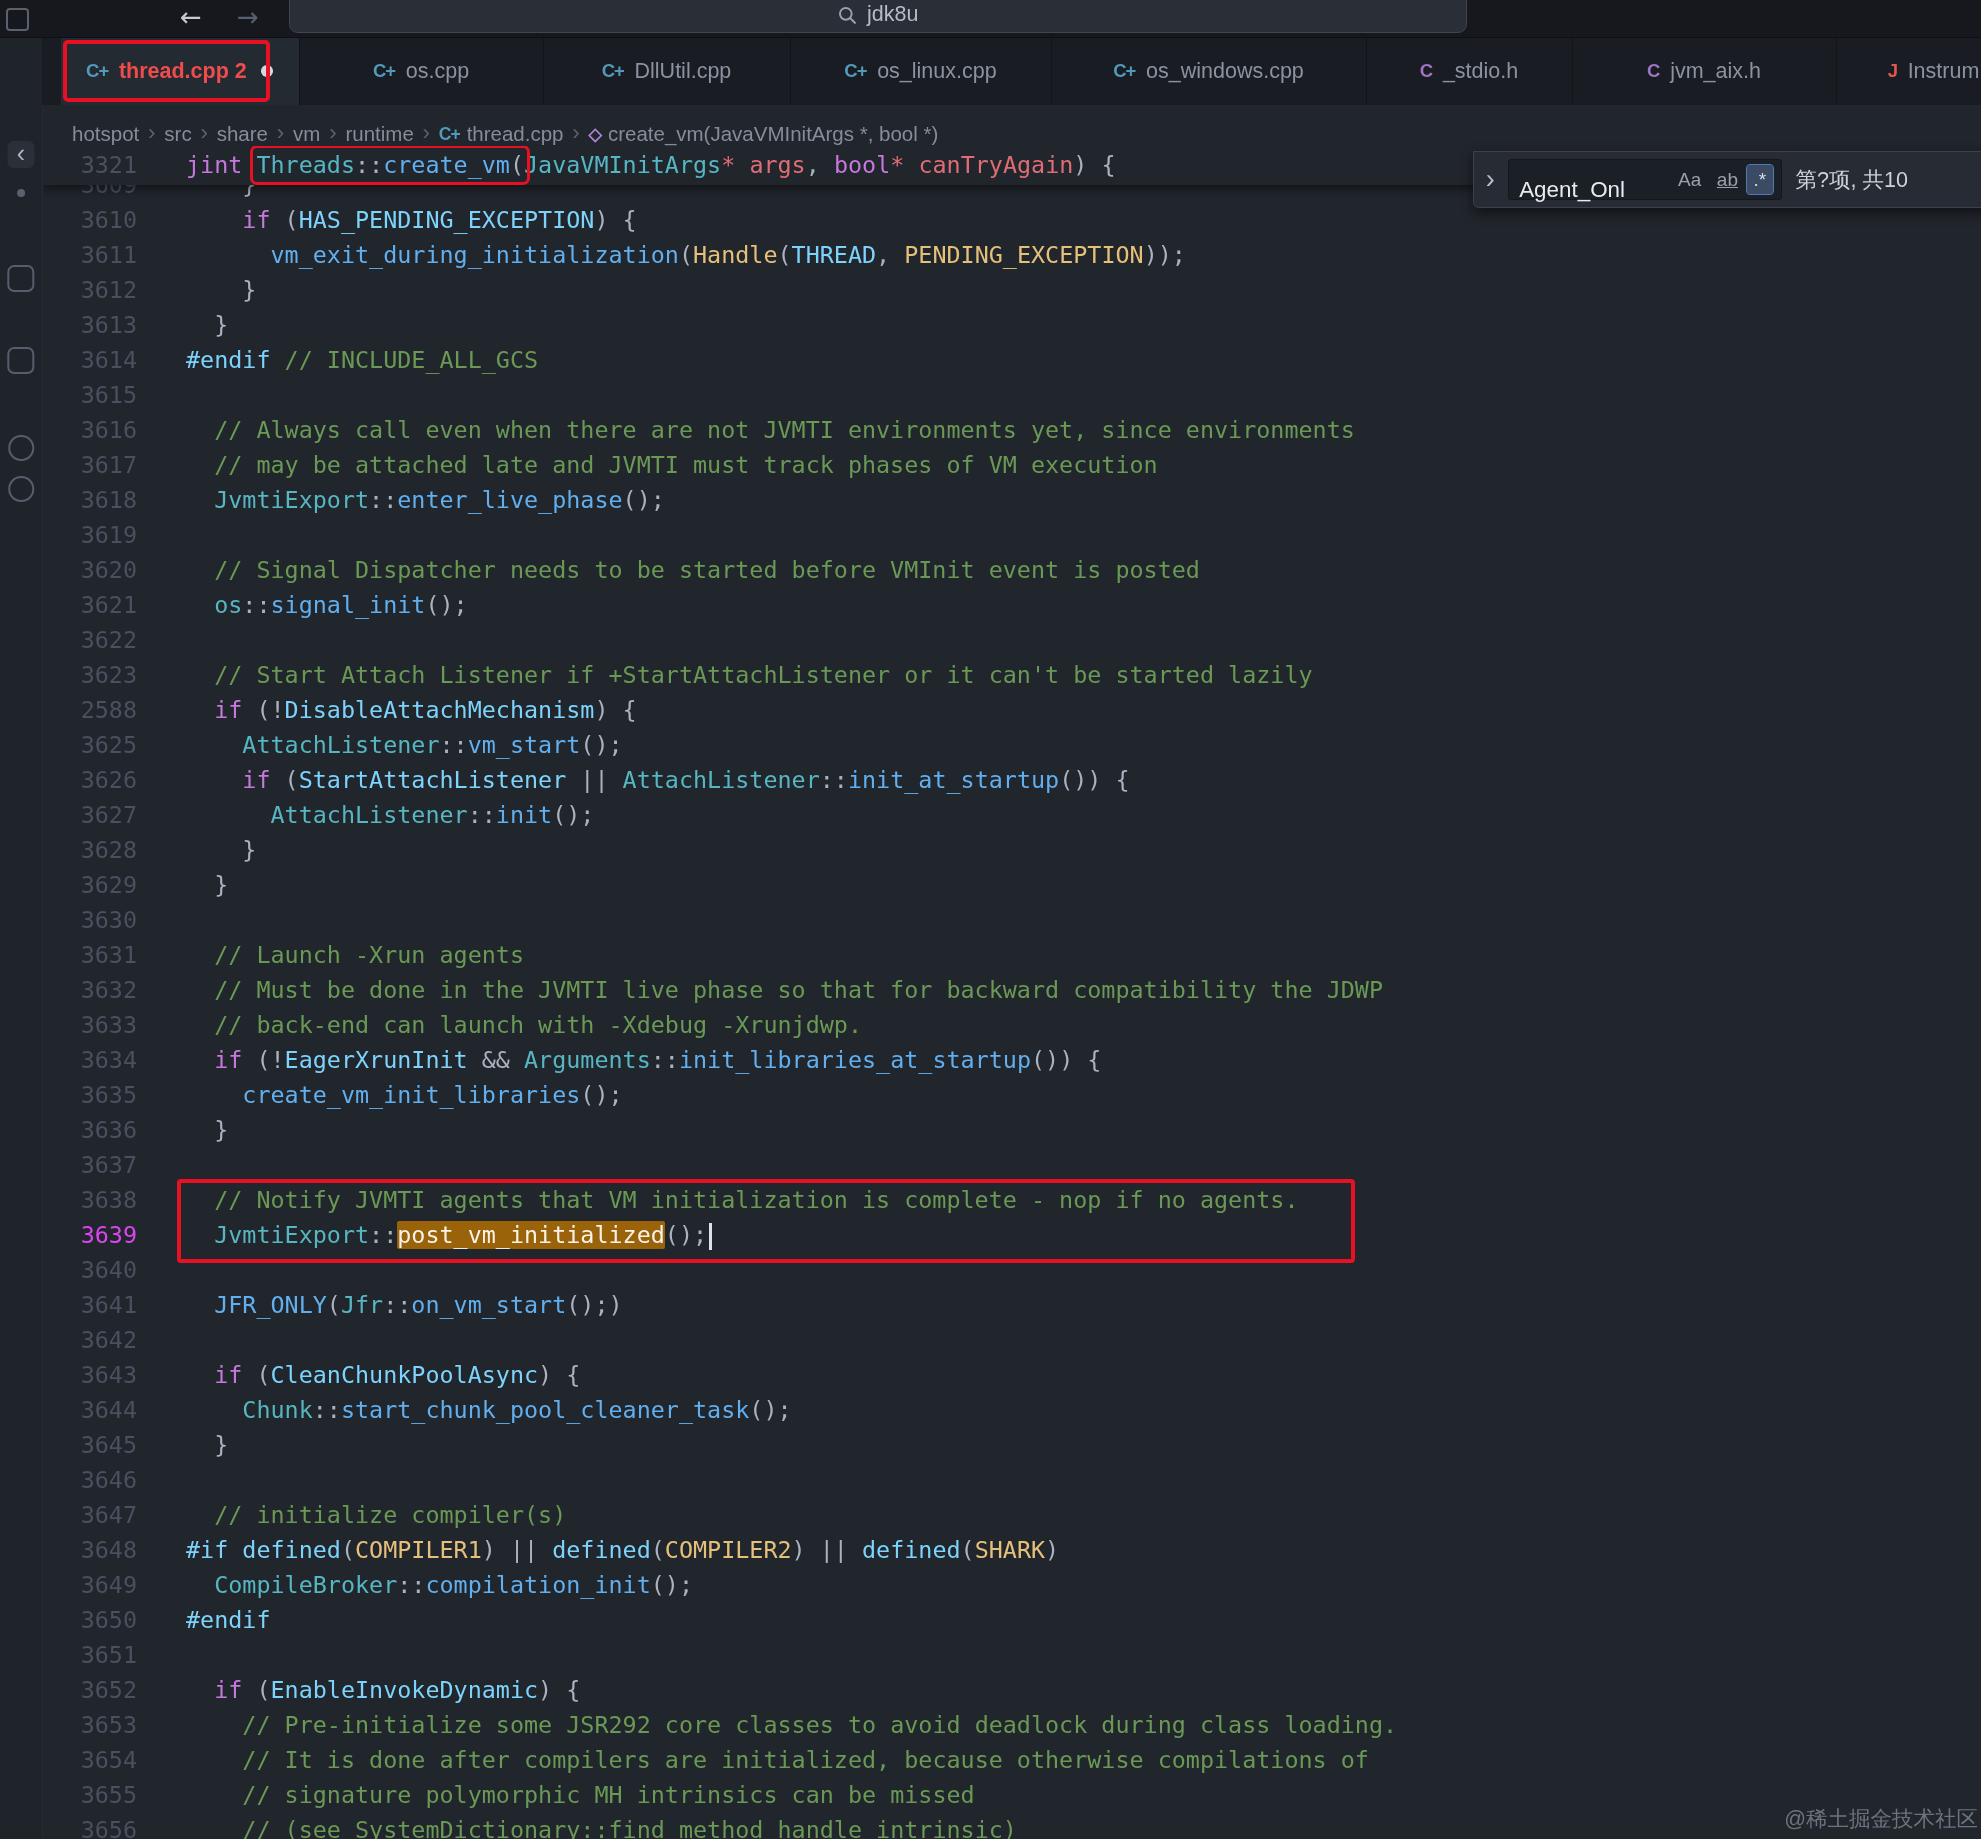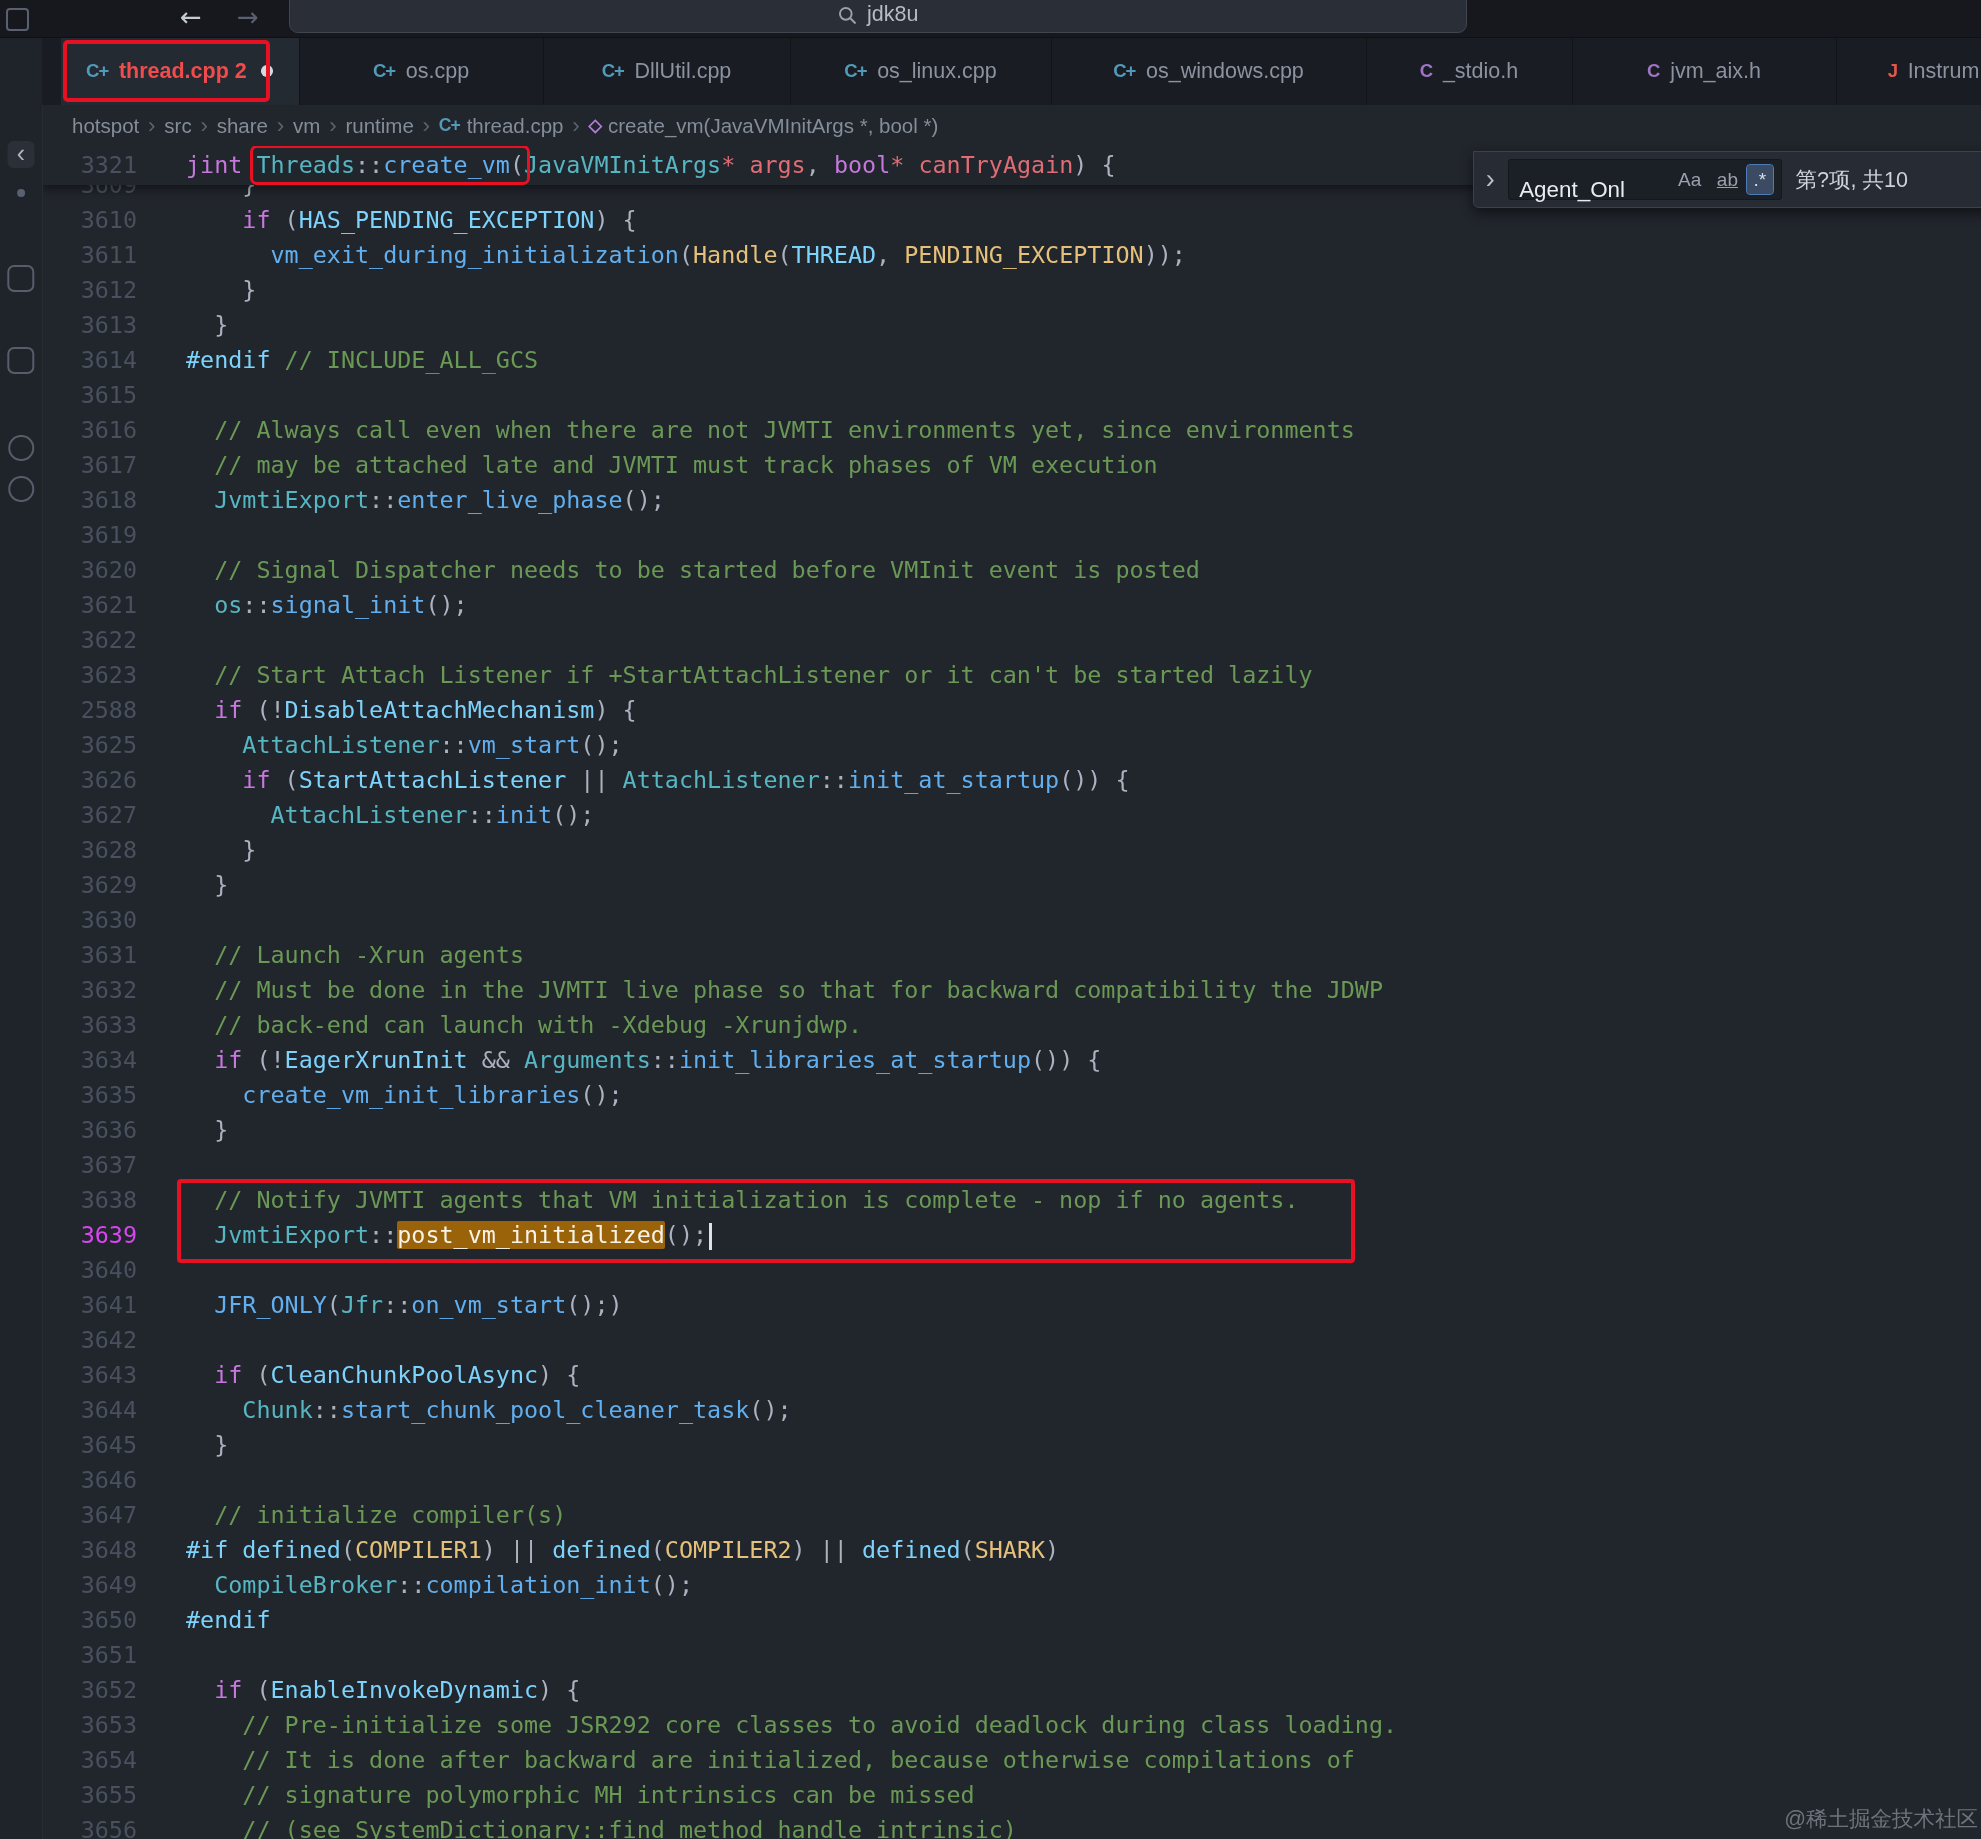--- a/index.html
+++ b/index.html
@@ -39,21 +39,21 @@
        box-sizing:border-box;flex:none;}
   .tab.active{background:#242a32;}
   .tab.active .tab-label{color:#f14c4c;font-weight:bold;}
   .tab-icon{font-weight:bold;font-size:18.5px;letter-spacing:-1px;}
   .tab-label{white-space:nowrap;}
   .tab-dot{width:11.7px;height:11.7px;border-radius:50%;background:#d4d9e0;margin-left:3.9px;}
   .tab-annotation{position:absolute;left:2px;top:2.9px;bottom:2.9px;width:207px;border:4.9px solid #e81123;
                   border-radius:4.9px;box-sizing:border-box;pointer-events:none;}
 
   
-  .breadcrumb{position:absolute;left:42px;top:105px;right:0;height:41px;display:flex;align-items:center;
+  .breadcrumb{position:absolute;left:42px;top:105px;right:0;height:41px;display:flex;align-items:flex-end;
               padding-left:30px;color:#848d9a;font-size:20.5px;gap:8.8px;z-index:4;}
   .bc-item{display:flex;align-items:center;gap:6.8px;white-space:nowrap;}
   .bc-sep{color:#5b6270;font-size:22.4px;}
   .bc-icon{font-weight:bold;font-size:17.6px;letter-spacing:-1px;}
 
   
   .editor{position:absolute;left:42px;top:146px;right:0;bottom:0;overflow:hidden;background:#21252c;}
   .code-line,.sticky-row{display:flex;align-items:center;height:35px;
         font-family:"DejaVu Sans Mono",monospace;font-size:23.4px;line-height:35px;white-space:pre;}
   .ln{width:95px;text-align:right;color:#49505e;flex:none;}
@@ -225,21 +225,21 @@
         <div class="code-line"><span class="ln">3644</span><span class="code-text"><span class="tk-d">    </span><span class="tk-cls">Chunk</span><span class="tk-d">::</span><span class="tk-fn">start_chunk_pool_cleaner_task</span><span class="tk-d">();</span></span></div>
         <div class="code-line"><span class="ln">3645</span><span class="code-text"><span class="tk-d">  }</span></span></div>
         <div class="code-line"><span class="ln">3646</span><span class="code-text"></span></div>
         <div class="code-line"><span class="ln">3647</span><span class="code-text"><span class="tk-d">  </span><span class="tk-cm">// initialize compiler(s)</span></span></div>
         <div class="code-line"><span class="ln">3648</span><span class="code-text"><span class="tk-br">#if defined</span><span class="tk-d">(</span><span class="tk-c">COMPILER1</span><span class="tk-d">) || </span><span class="tk-br">defined</span><span class="tk-d">(</span><span class="tk-c">COMPILER2</span><span class="tk-d">) || </span><span class="tk-br">defined</span><span class="tk-d">(</span><span class="tk-c">SHARK</span><span class="tk-d">)</span></span></div>
         <div class="code-line"><span class="ln">3649</span><span class="code-text"><span class="tk-d">  </span><span class="tk-cls">CompileBroker</span><span class="tk-d">::</span><span class="tk-fn">compilation_init</span><span class="tk-d">();</span></span></div>
         <div class="code-line"><span class="ln">3650</span><span class="code-text"><span class="tk-br">#endif</span></span></div>
         <div class="code-line"><span class="ln">3651</span><span class="code-text"></span></div>
         <div class="code-line"><span class="ln">3652</span><span class="code-text"><span class="tk-d">  </span><span class="tk-kw">if</span><span class="tk-d"> (</span><span class="tk-br">EnableInvokeDynamic</span><span class="tk-d">) {</span></span></div>
         <div class="code-line"><span class="ln">3653</span><span class="code-text"><span class="tk-d">    </span><span class="tk-cm">// Pre-initialize some JSR292 core classes to avoid deadlock during class loading.</span></span></div>
-        <div class="code-line"><span class="ln">3654</span><span class="code-text"><span class="tk-d">    </span><span class="tk-cm">// It is done after backward are initialized, because otherwise compilations of</span></span></div>
+        <div class="code-line"><span class="ln">3654</span><span class="code-text"><span class="tk-d">    </span><span class="tk-cm">// It is done after compilers are initialized, because otherwise compilations of</span></span></div>
         <div class="code-line"><span class="ln">3655</span><span class="code-text"><span class="tk-d">    </span><span class="tk-cm">// signature polymorphic MH intrinsics can be missed</span></span></div>
         <div class="code-line"><span class="ln">3656</span><span class="code-text"><span class="tk-d">    </span><span class="tk-cm">// (see SystemDictionary::find_method_handle_intrinsic)</span></span></div>
       </div>
     <div class="sticky">
       <div class="sticky-row">
         <span class="ln">3321</span>
         <span class="code-text"><span class="tk-kw">jint</span><span class="tk-d"> </span><span class="red-inline-box"><span class="tk-cls">Threads</span><span class="tk-d">::</span><span class="tk-fn">create_vm</span><span class="tk-d">(</span></span><span class="tk-cls">JavaVMInitArgs</span><span class="tk-pm">*</span><span class="tk-d"> </span><span class="tk-pm">args</span><span class="tk-d">, </span><span class="tk-kw">bool</span><span class="tk-pm">*</span><span class="tk-d"> </span><span class="tk-pm">canTryAgain</span><span class="tk-d">) {</span></span>
       </div>
     </div>
   </div>

